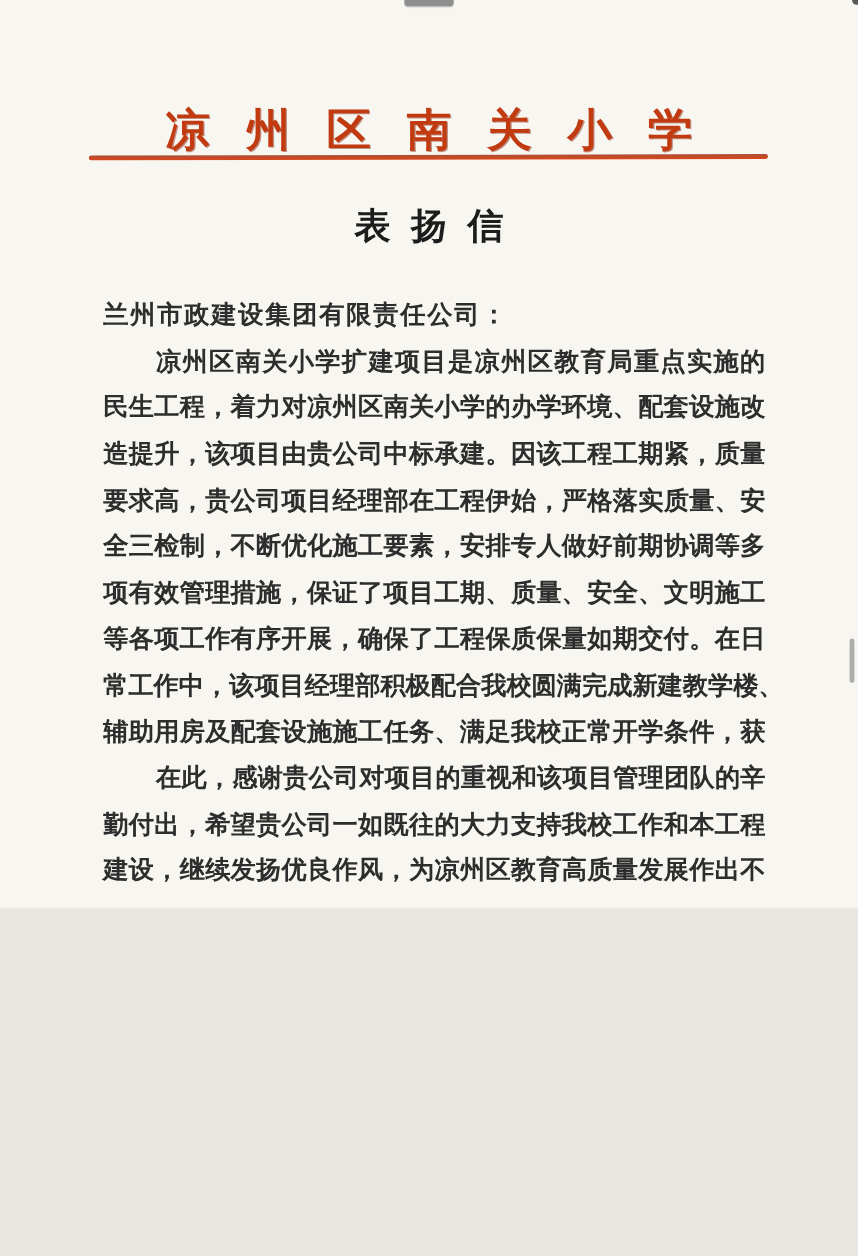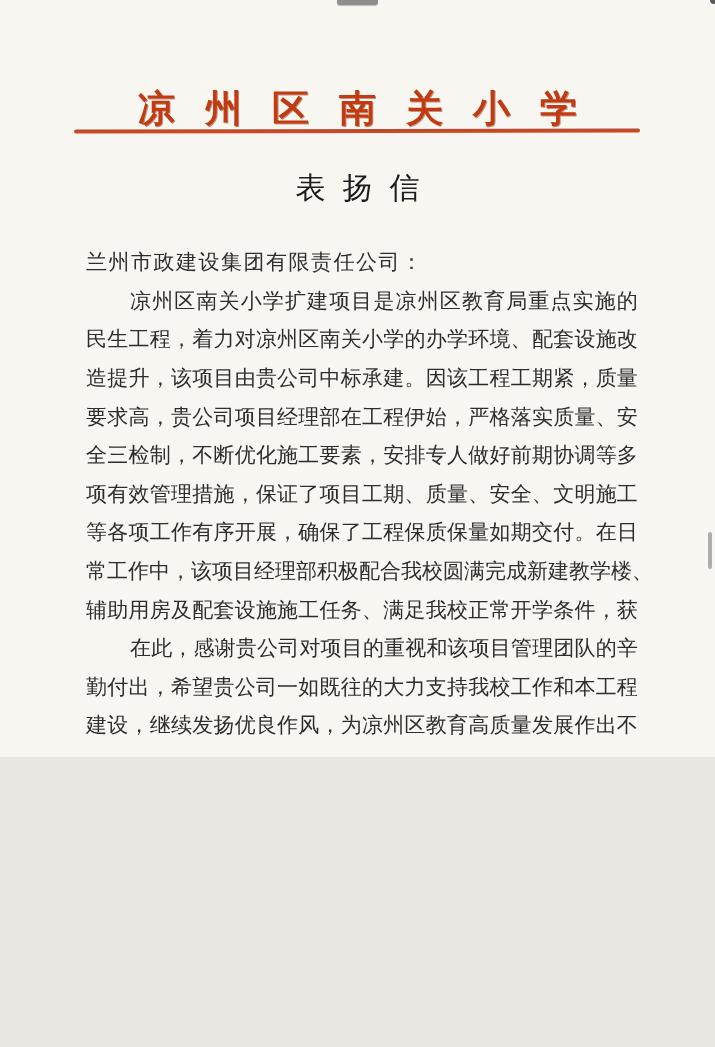--- a/index.html
+++ b/index.html
@@ -26,24 +26,24 @@
   .school-name{
     position:absolute;top:84px;left:0;right:0;text-align:center;
     font-size:37px;font-weight:bold;letter-spacing:30px;text-indent:30px;
     color:var(--header_red);
     text-shadow:1px 1px 0 rgba(122,26,6,.45);
   }
   .head-rule{position:absolute;top:129px;left:74px;width:566px;height:4px;
     background:linear-gradient(#a85038,var(--rule_red));border-radius:2px;transform:rotate(-0.12deg);}
   
   .doc-title{position:absolute;top:168px;left:0;right:0;text-align:center;
-    font-size:30px;font-weight:normal;letter-spacing:17px;text-indent:17px;color:#1c1c1c;}
+    font-size:30px;font-weight:bold;letter-spacing:17px;text-indent:17px;color:#1c1c1c;}
   
   .letter-body{position:absolute;top:243px;left:86px;width:552px;font-size:21px;color:var(--ink);}
-  .bline{height:38.6px;display:flex;align-items:center;}
+  .bline{height:38.6px;display:flex;align-items:center;font-weight:bold;}
   .salutation{letter-spacing:1.5px;}
   .jline{display:flex;justify-content:space-between;align-items:center;}
   .jline.indent{padding-left:44px;}
   .plain-line{letter-spacing:1.8px;display:block;line-height:38.6px;height:38.6px;}
   
   .sig-name{position:absolute;top:843px;left:0;width:578px;text-align:right;font-size:22px;letter-spacing:1.5px;}
   .sig-date{position:absolute;top:883px;left:0;width:585px;text-align:right;font-size:22px;letter-spacing:2px;}
   
   .stamp{position:absolute;left:440px;top:806px;width:156px;height:156px;
     mix-blend-mode:multiply;opacity:.95;}

